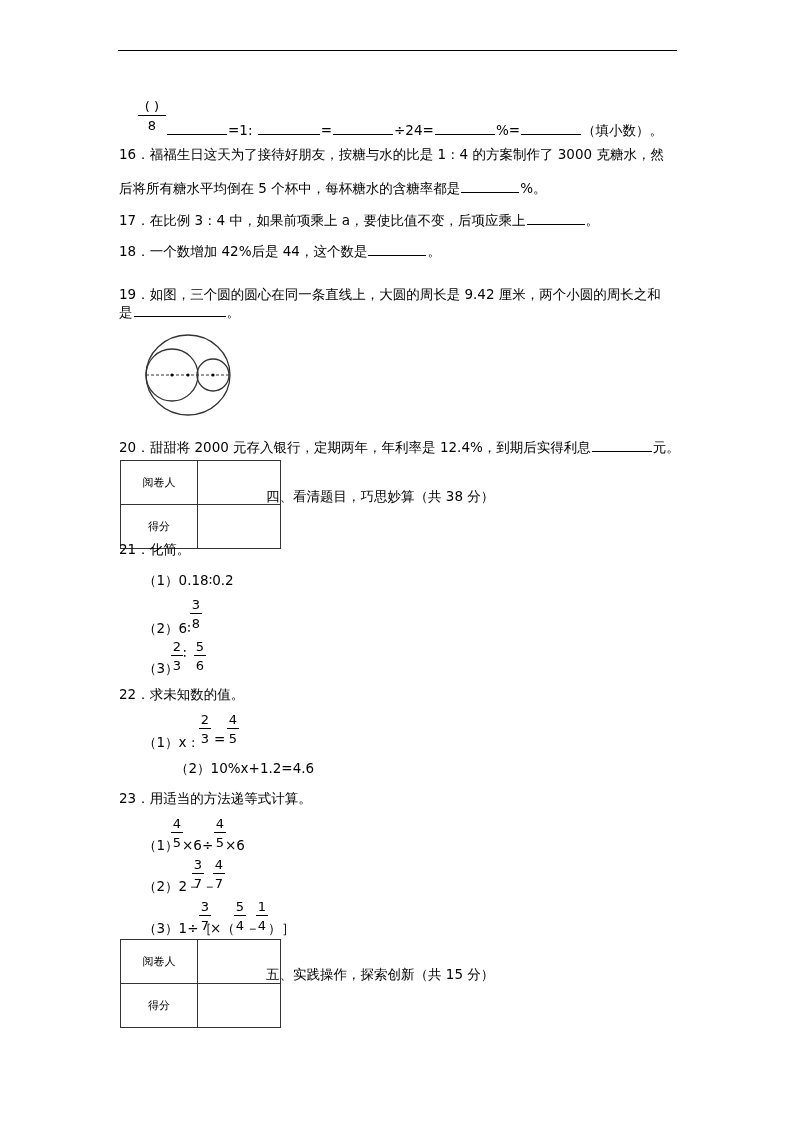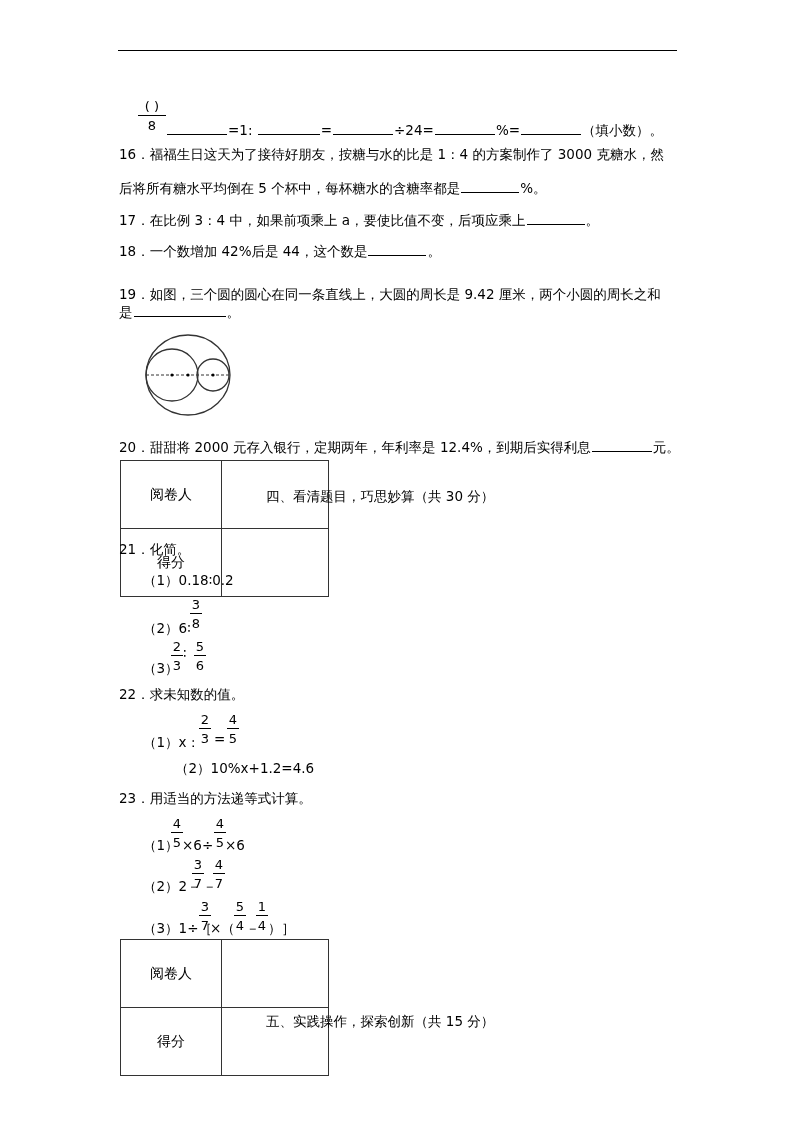--- a/index.html
+++ b/index.html
@@ -6,21 +6,21 @@
   body { width: 794px; height: 1123px; position: relative; overflow: hidden;
          font-family: "DejaVu Sans", "Liberation Sans", sans-serif; color: #000; font-size: 13.5px; }
   .abs { position: absolute; white-space: nowrap; line-height: 1; text-align: center; }
   .header-rule { position: absolute; left: 118px; top: 50px; width: 559px; height: 0; border-top: 1.5px solid #000; }
   .blank { display: inline-block; border-bottom: 1px solid #000; height: 13px; vertical-align: baseline; margin: 0 1px; }
   .frac { position: absolute; text-align: center; line-height: 1; font-size: 13px; }
   .frac .num { display: block; }
   .frac .bar { display: block; border-top: 1px solid #000; margin: 2px 0 3px 0; }
   .frac .den { display: block; }
   .score-table { position: absolute; border-collapse: collapse; }
-  .score-table td { border: 1px solid #333; height: 35px; text-align: center; font-size: 14px; padding: 16px; }
+  .score-table td { border: 1px solid #333; height: 35px; text-align: center; font-size: 11px; padding: 4px; }
   .score-table td.label { width: 68px; }
   .score-table td.val { width: 74px; }
   .section-title { position: absolute; font-size: 13.5px; white-space: nowrap; }
   .fig { position: absolute; }
 </style>
 </head>
 <body>
 
 <div class="header-rule"></div>
 
@@ -71,21 +71,21 @@
       <tr>
         <td class="label">阅卷人</td>
         <td class="val"></td>
       </tr>
   <tr>
         <td class="label">得分</td>
         <td class="val"></td>
       </tr>
 </tbody>
   </table>
-<div class="section-title" style="left:266px; top:488px;">四、看清题目，巧思妙算（共 30 分）</div>
+<div class="section-title" style="left:266px; top:488px;">四、看清题目，巧思妙算（共 38 分）</div>
 
 <div class="abs" style="left:119px; top:543px;">21．化简。</div>
 <div class="abs" style="left:143px; top:574px;">（1）0.18∶0.2</div>
 <div class="abs" style="left:143px; top:622px;">（2）6∶</div>
 <div class="frac" style="left:190px; top:598px; width:12px;">
   <span class="num">3</span>
   <span class="bar"></span>
   <span class="den">8</span>
 </div>
 <div class="abs" style="left:143px; top:662px;">（3）</div>
@@ -170,13 +170,13 @@
       <tr>
         <td class="label">阅卷人</td>
         <td class="val"></td>
       </tr>
   <tr>
         <td class="label">得分</td>
         <td class="val"></td>
       </tr>
 </tbody>
   </table>
-<div class="section-title" style="left:266px; top:1013px;">五、实践操作，探索创新（共 15 分）</div>
+<div class="section-title" style="left:266px; top:966px;">五、实践操作，探索创新（共 15 分）</div>
 
 </body></html>

